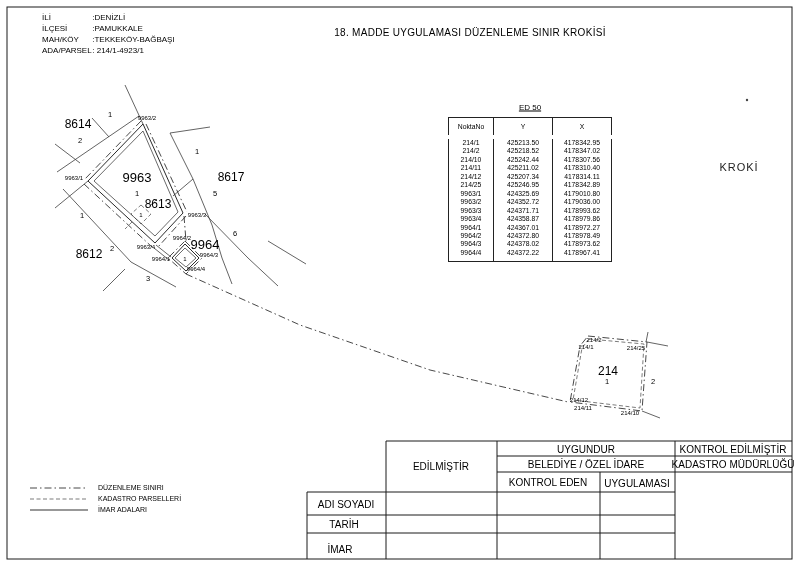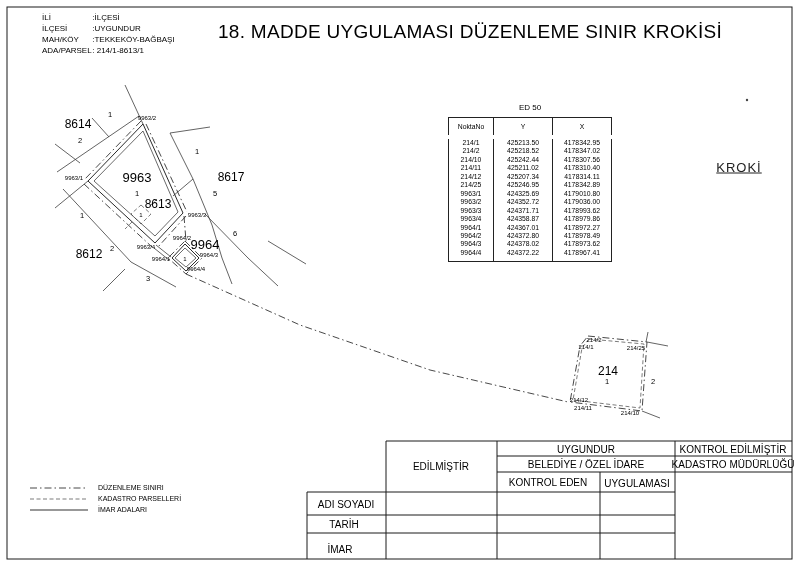--- a/index.html
+++ b/index.html
@@ -8,25 +8,25 @@
     font-family:"Liberation Sans",sans-serif;color:#111;
     outline:1px solid #aaa;overflow:hidden;
   }
   .page svg{position:absolute;left:0;top:0;width:800px;height:566px;}
   .abs{position:absolute;white-space:nowrap;}
   .ctr{transform:translate(-50%,-50%);}
   
   .info-row{position:absolute;left:28px;font-size:8px;line-height:11px;color:#000;}
   .info-row .lab{display:inline-block;width:48px;margin-left:14px;}
   
-  .title{font-size:19px;letter-spacing:.3px;color:#000;}
-  
-  .kroki{font-size:13px;letter-spacing:1px;color:#222;text-decoration:underline;}
-  
-  .ed50-title{font-size:8px;color:#000;}
+  .title{font-size:10px;letter-spacing:.3px;color:#000;}
+  
+  .kroki{font-size:11px;letter-spacing:1px;color:#222;}
+  
+  .ed50-title{font-size:8px;color:#000;text-decoration:underline;}
   table.coord{
     position:absolute;left:448px;top:117px;width:164px;
     border-collapse:collapse;border:1px solid #222;background:#fff;
     font-size:6.8px;color:#000;table-layout:fixed;
   }
   table.coord th{
     height:17px;font-weight:400;border-bottom:1px solid #222;
     border-left:1px solid #222;text-align:center;padding:0;
   }
   table.coord th:first-child{border-left:none;width:44px;}
@@ -175,33 +175,33 @@
       <line class="tl" x1="386" y1="441" x2="386" y2="559"></line>
       <line class="tl" x1="497" y1="441" x2="497" y2="559"></line>
       <line class="tl" x1="600" y1="472" x2="600" y2="559"></line>
       <line class="tl" x1="675" y1="441" x2="675" y2="559"></line>
     </g>
   </svg>
 
   <div>
     <div class="info-row" style="top:12px">
       <span class="lab">İLİ</span>
-      <span>:İLÇESİ</span>
+      <span>:DENİZLİ</span>
     </div>
     <div class="info-row" style="top:23px">
       <span class="lab">İLÇESİ</span>
-      <span>:UYGUNDUR</span>
+      <span>:PAMUKKALE</span>
     </div>
     <div class="info-row" style="top:34px">
       <span class="lab">MAH/KÖY</span>
       <span>:TEKKEKÖY-BAĞBAŞI</span>
     </div>
     <div class="info-row" style="top:45px">
       <span class="lab">ADA/PARSEL</span>
-      <span>: 214/1-8613/1</span>
+      <span>: 214/1-4923/1</span>
     </div>
   </div>
 
   <div class="abs ctr title" style="left:470px;top:32px">18. MADDE UYGULAMASI DÜZENLEME SINIR KROKİSİ</div>
 
   <div class="abs ctr kroki" style="left:739px;top:167px">KROKİ</div>
 
   <div class="abs ctr ed50-title" style="left:530px;top:107px">ED 50</div>
   <table class="coord">
     <thead>

